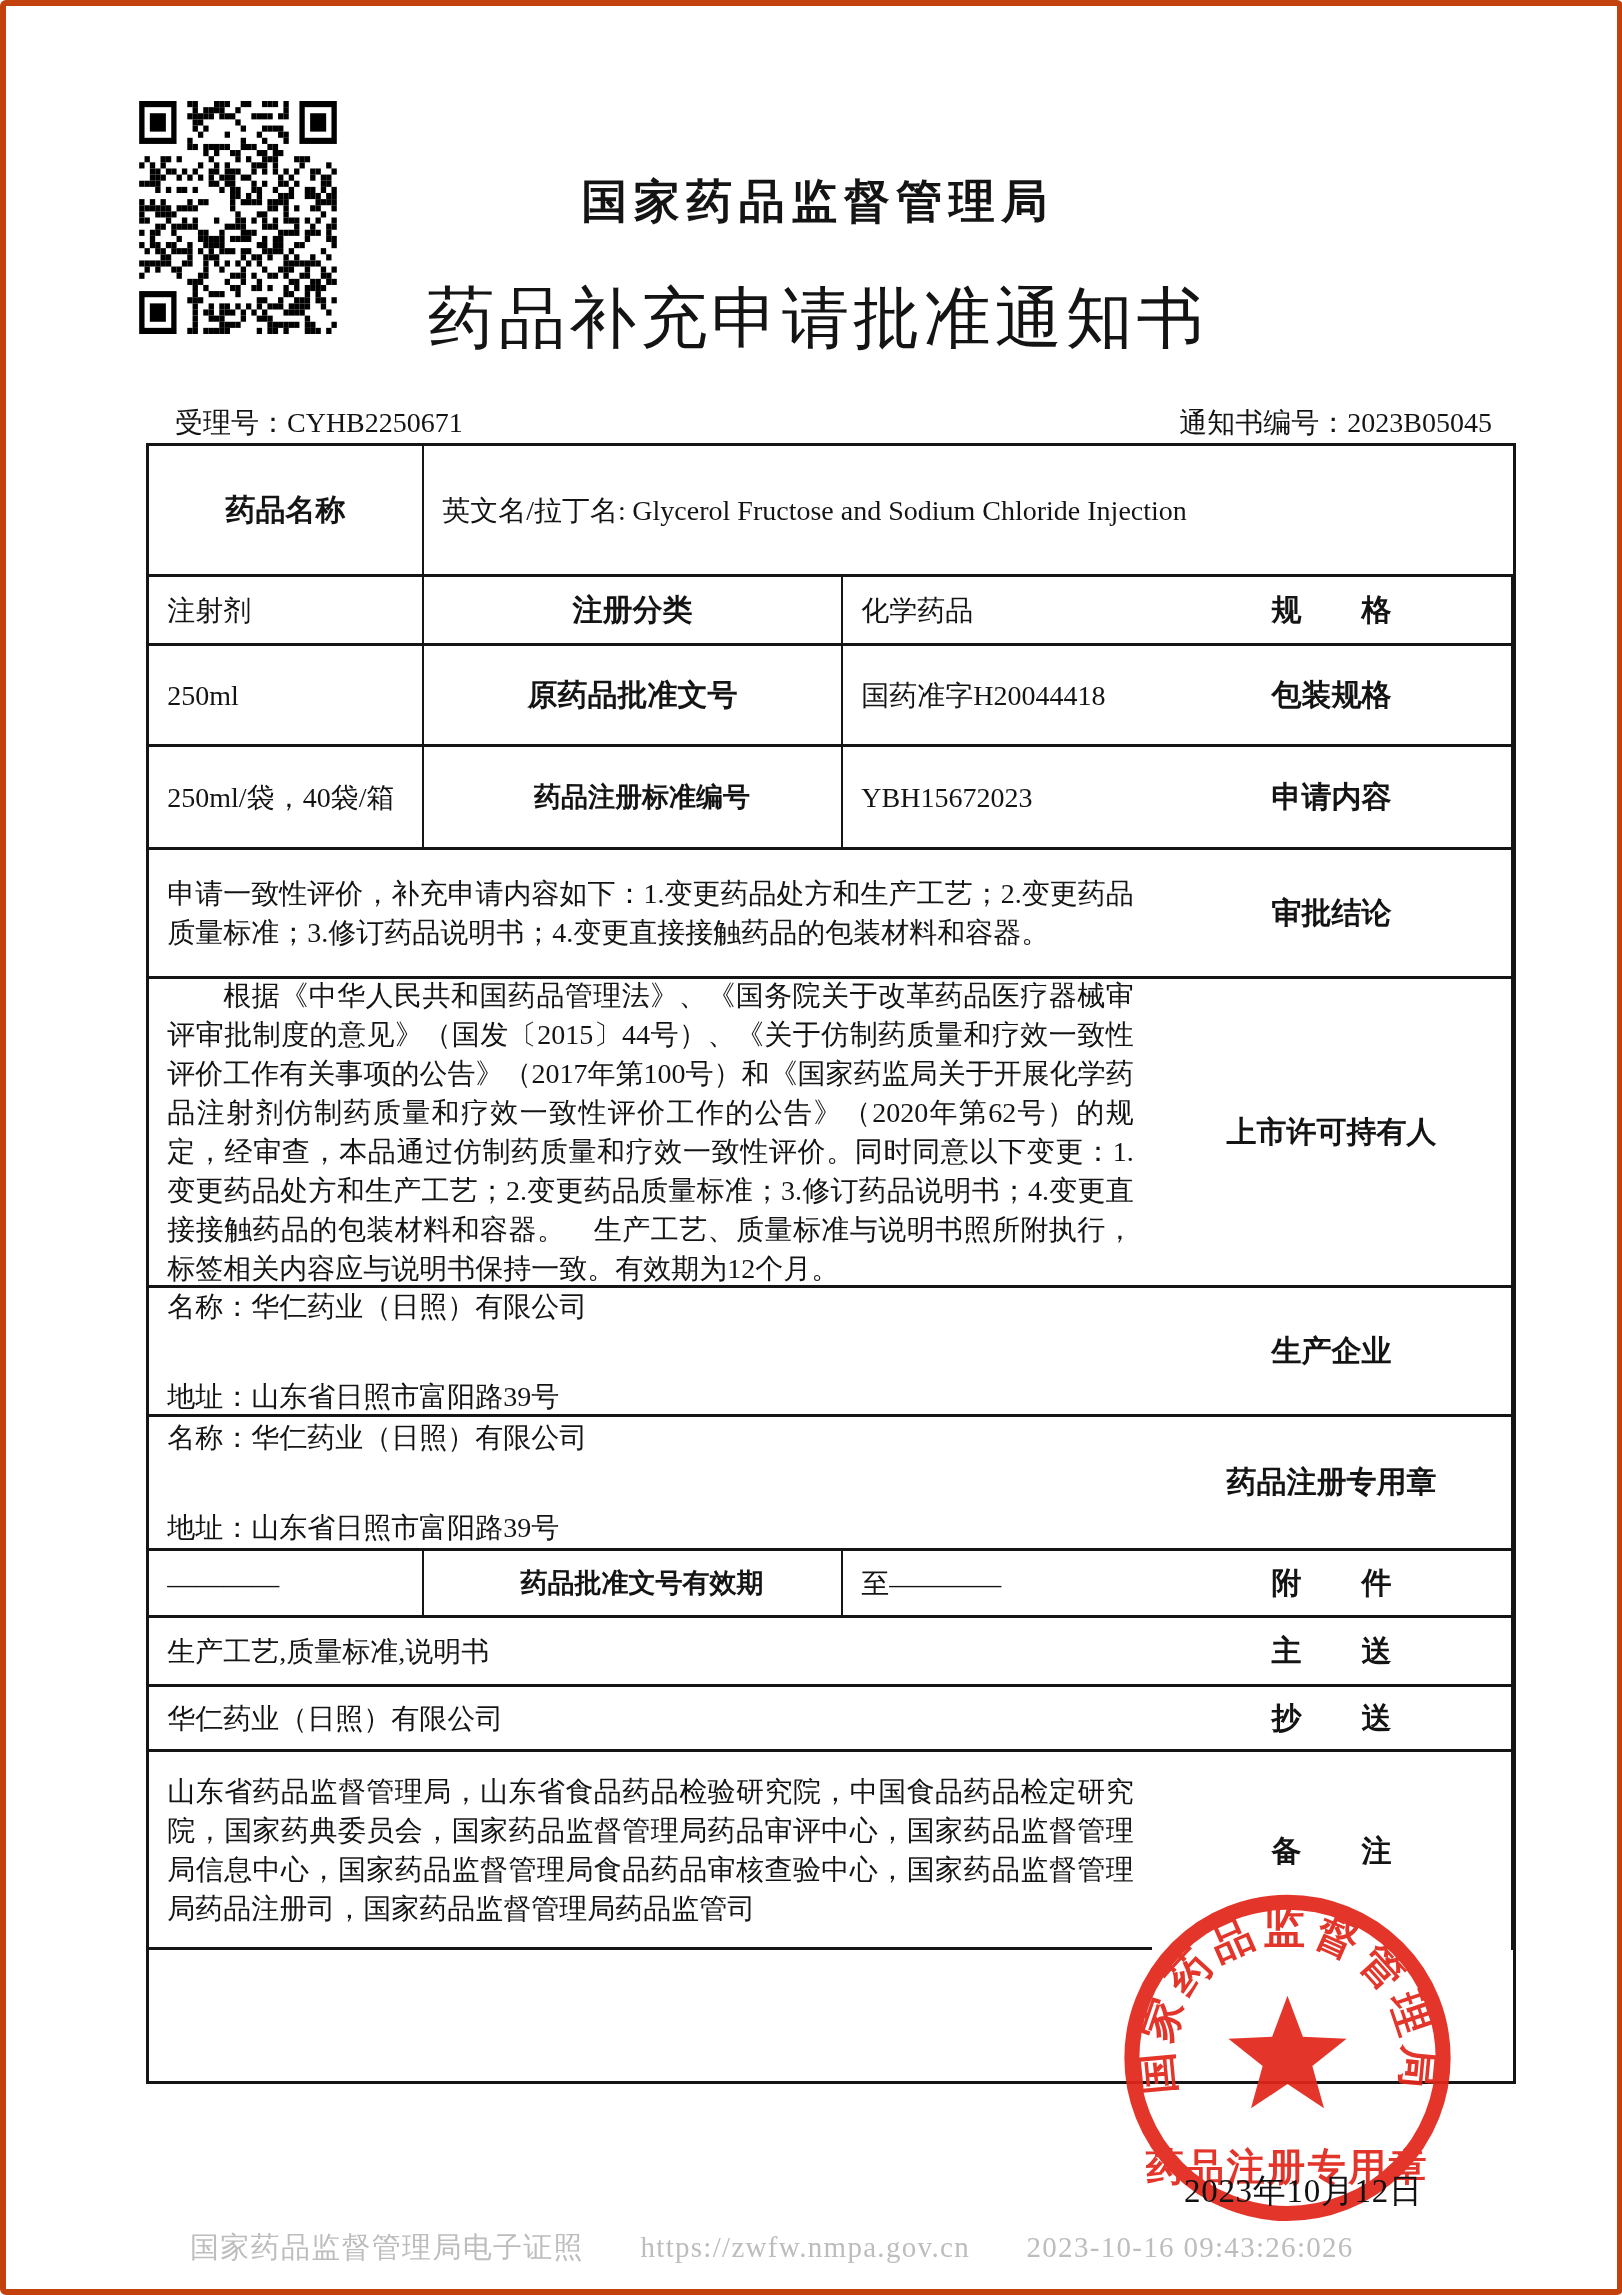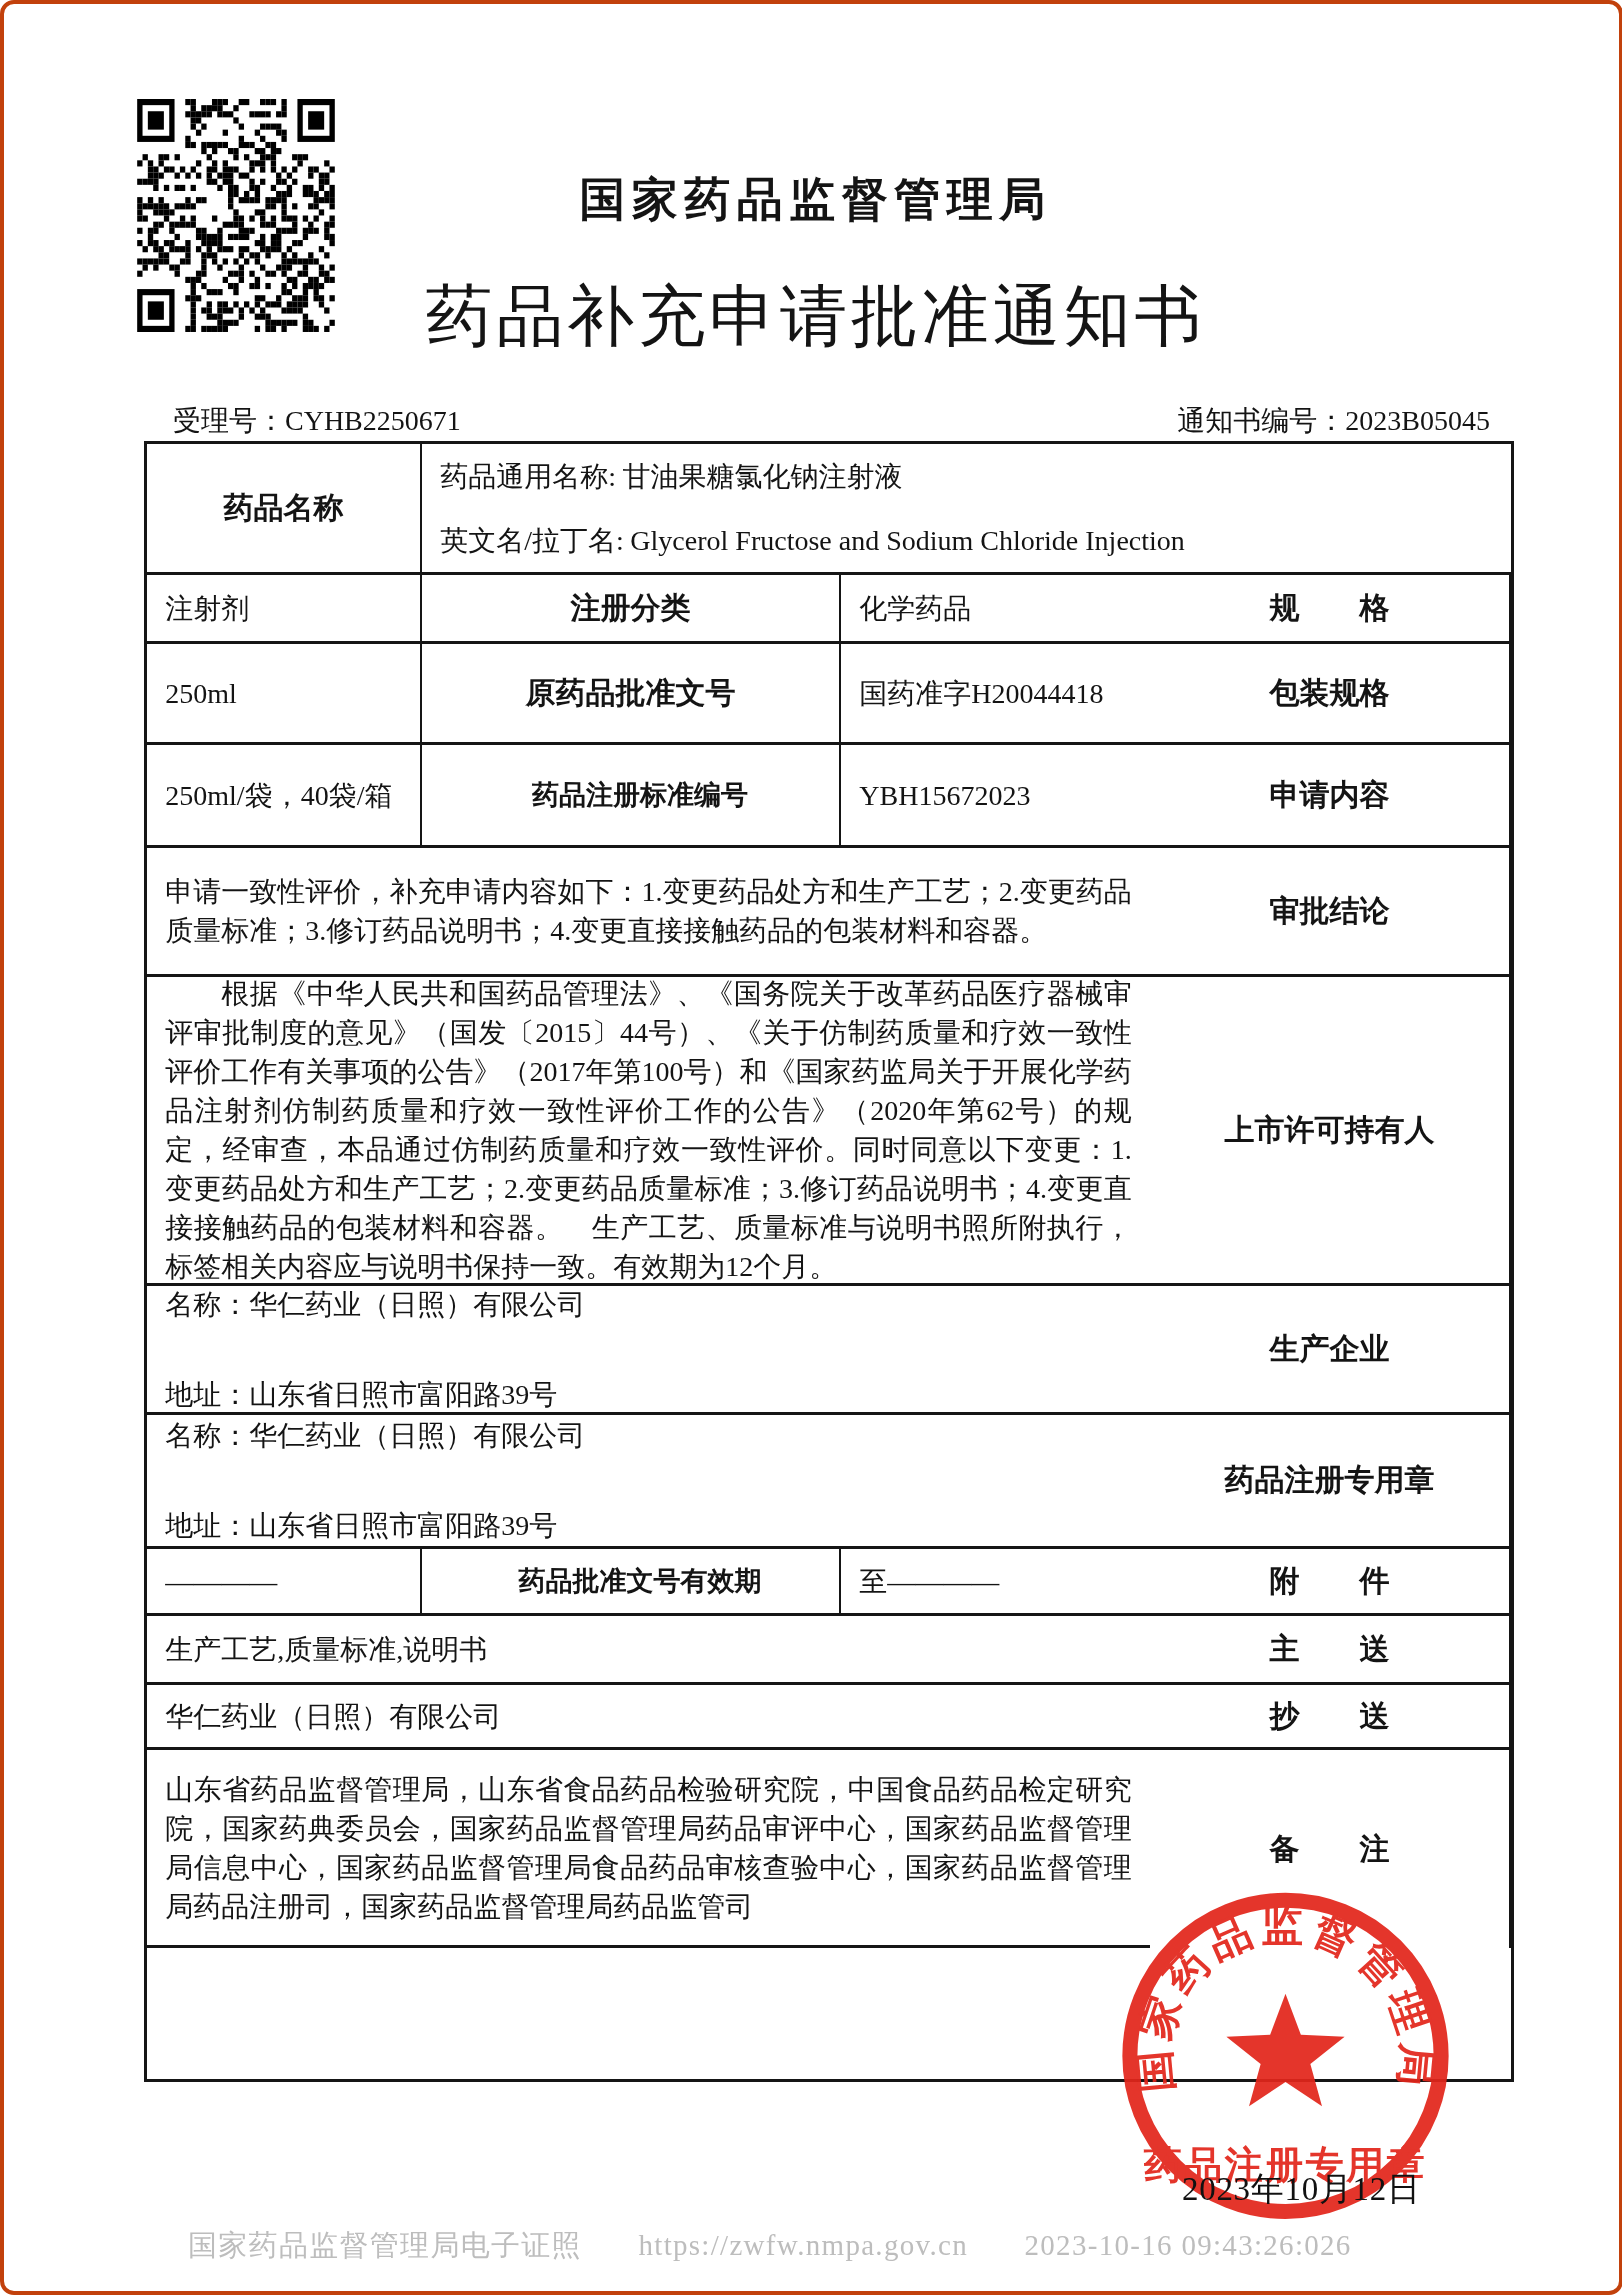--- a/index.html
+++ b/index.html
@@ -4,21 +4,21 @@
 <style>
   * { margin:0; padding:0; box-sizing:border-box; }
   html,body { background:#ffffff; }
   body {
     width:1623px; height:2295px;
     font-family:"Liberation Serif","DejaVu Serif",serif;
     color:#141414; position:relative; overflow:hidden;
   }
   .sheet {
     position:absolute; inset:0;
-    border:4px solid #c2410c; border-radius:14px;
+    border:6px solid #c2410c; border-radius:6px;
     background:#ffffff;
   }
   
   .qr { position:absolute; left:133px; top:95px; width:198px; height:233px; }
   .agency {
     position:absolute; left:0; top:165px; width:1623px;
     text-align:center; font-size:46px; font-weight:600; letter-spacing:6.5px;
   }
   .doc-title {
     position:absolute; left:0; top:267px; width:1623px;
@@ -599,24 +599,20 @@
   <div class="refline">
     <div><span>受理号：</span><span>CYHB2250671</span></div>
     <div><span>通知书编号：</span><span>2023B05045</span></div>
   </div>
 
   <div class="tbl">
 
     <div class="cell lbl">药品名称</div>
     <div class="cell val span3 er gap40">
       <div class="line">
-          <span>药品通用名称:</span>
-          <span>甘油果糖氯化钠注射液</span>
-        </div>
-      <div class="line">
           <span>英文名/拉丁名:</span>
           <span>Glycerol Fructose and Sodium Chloride Injection</span>
         </div>
     </div>
 
     <div class="cell val">注射剂</div>
     <div class="cell lbl">注册分类</div>
     <div class="cell val er">化学药品</div>
 
     <div class="cell lbl">规　　格</div>

